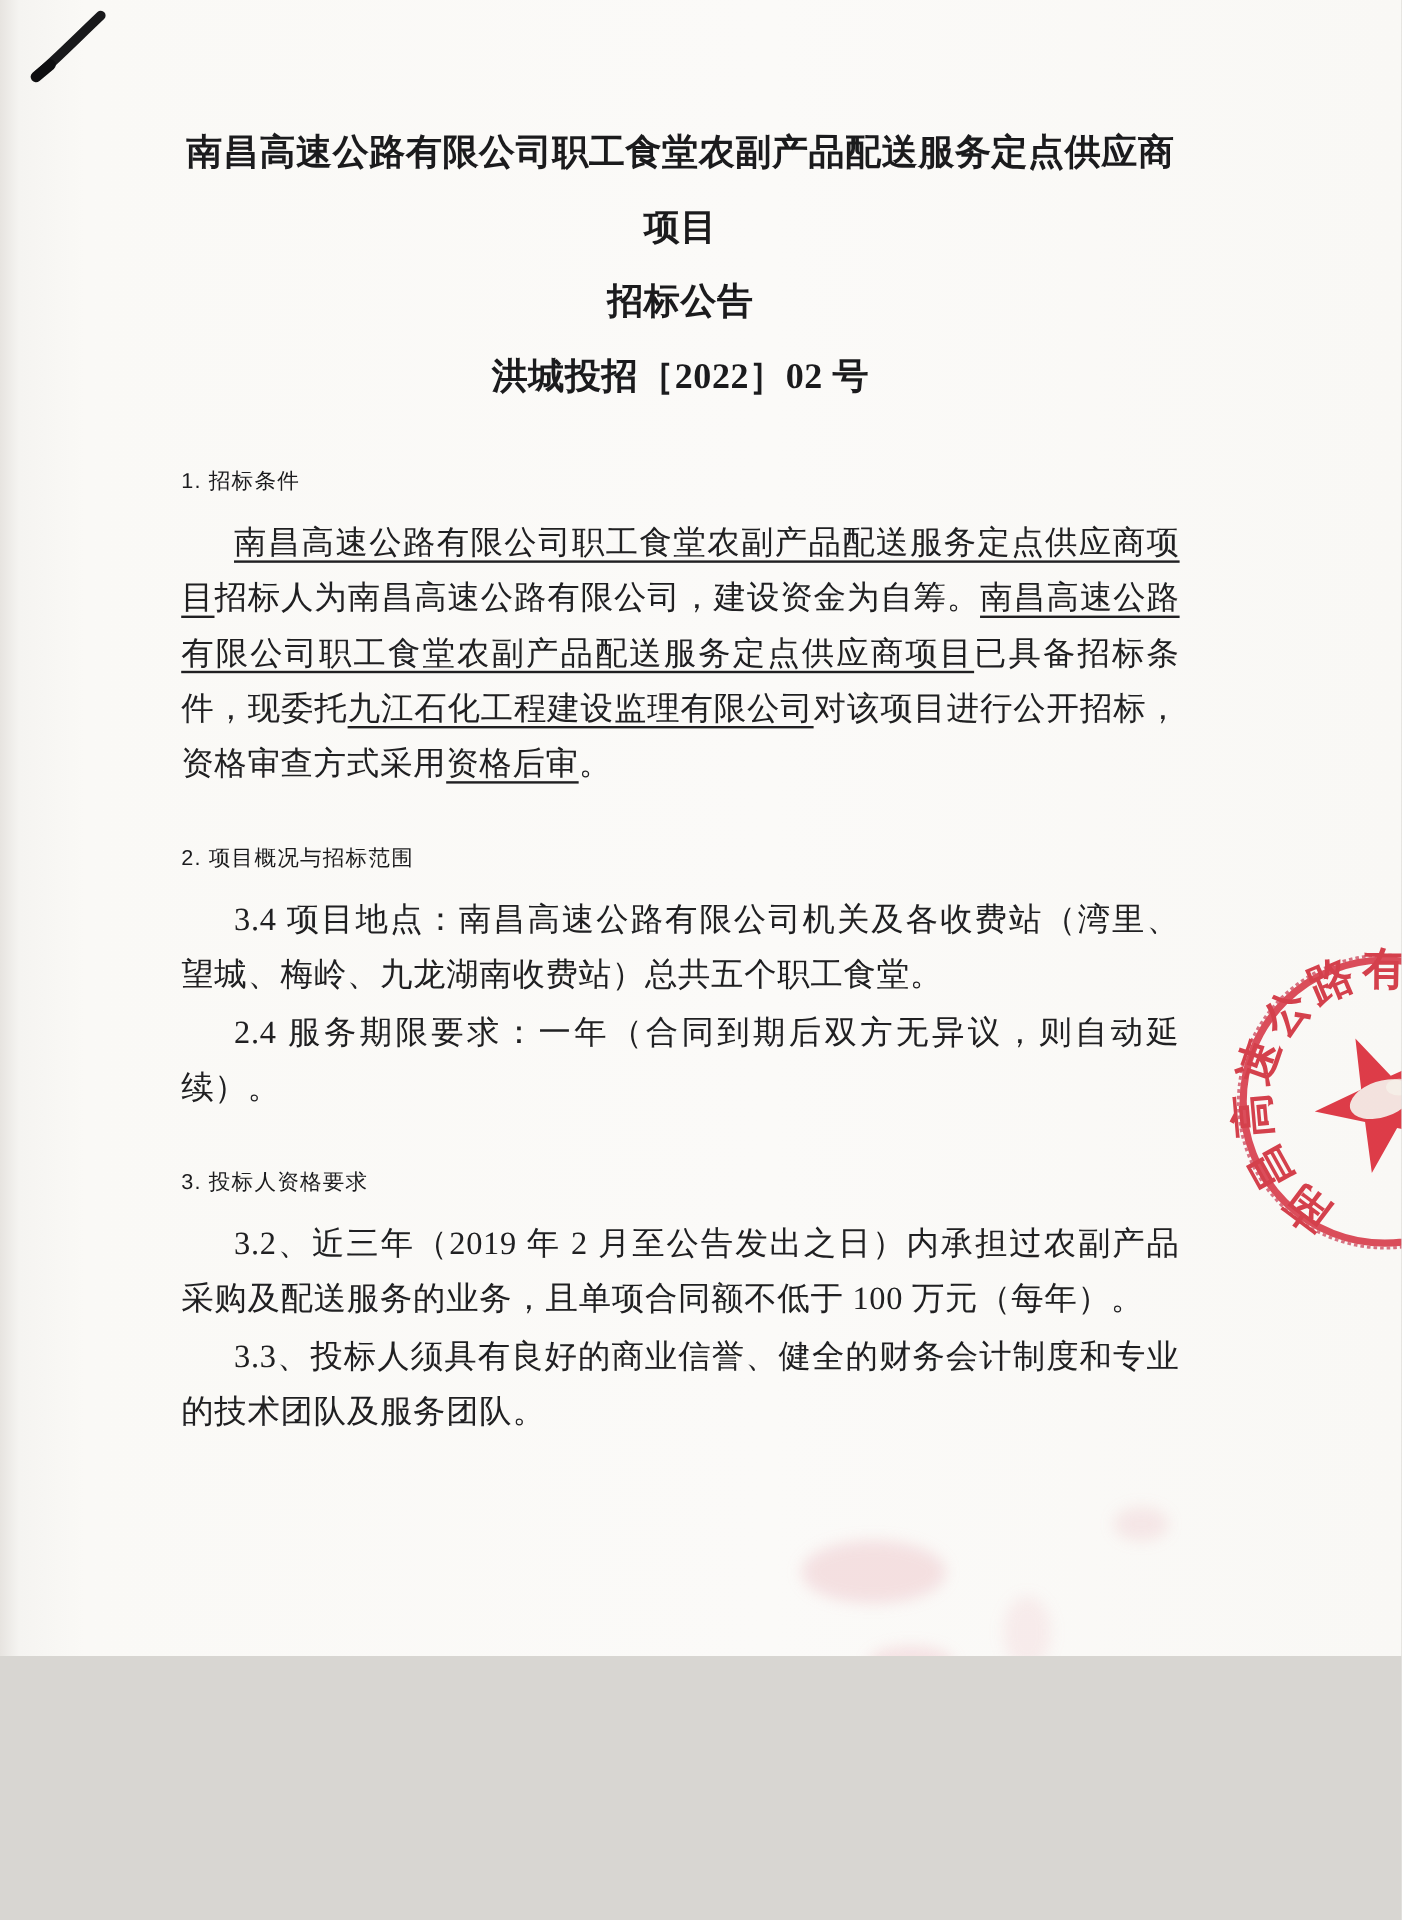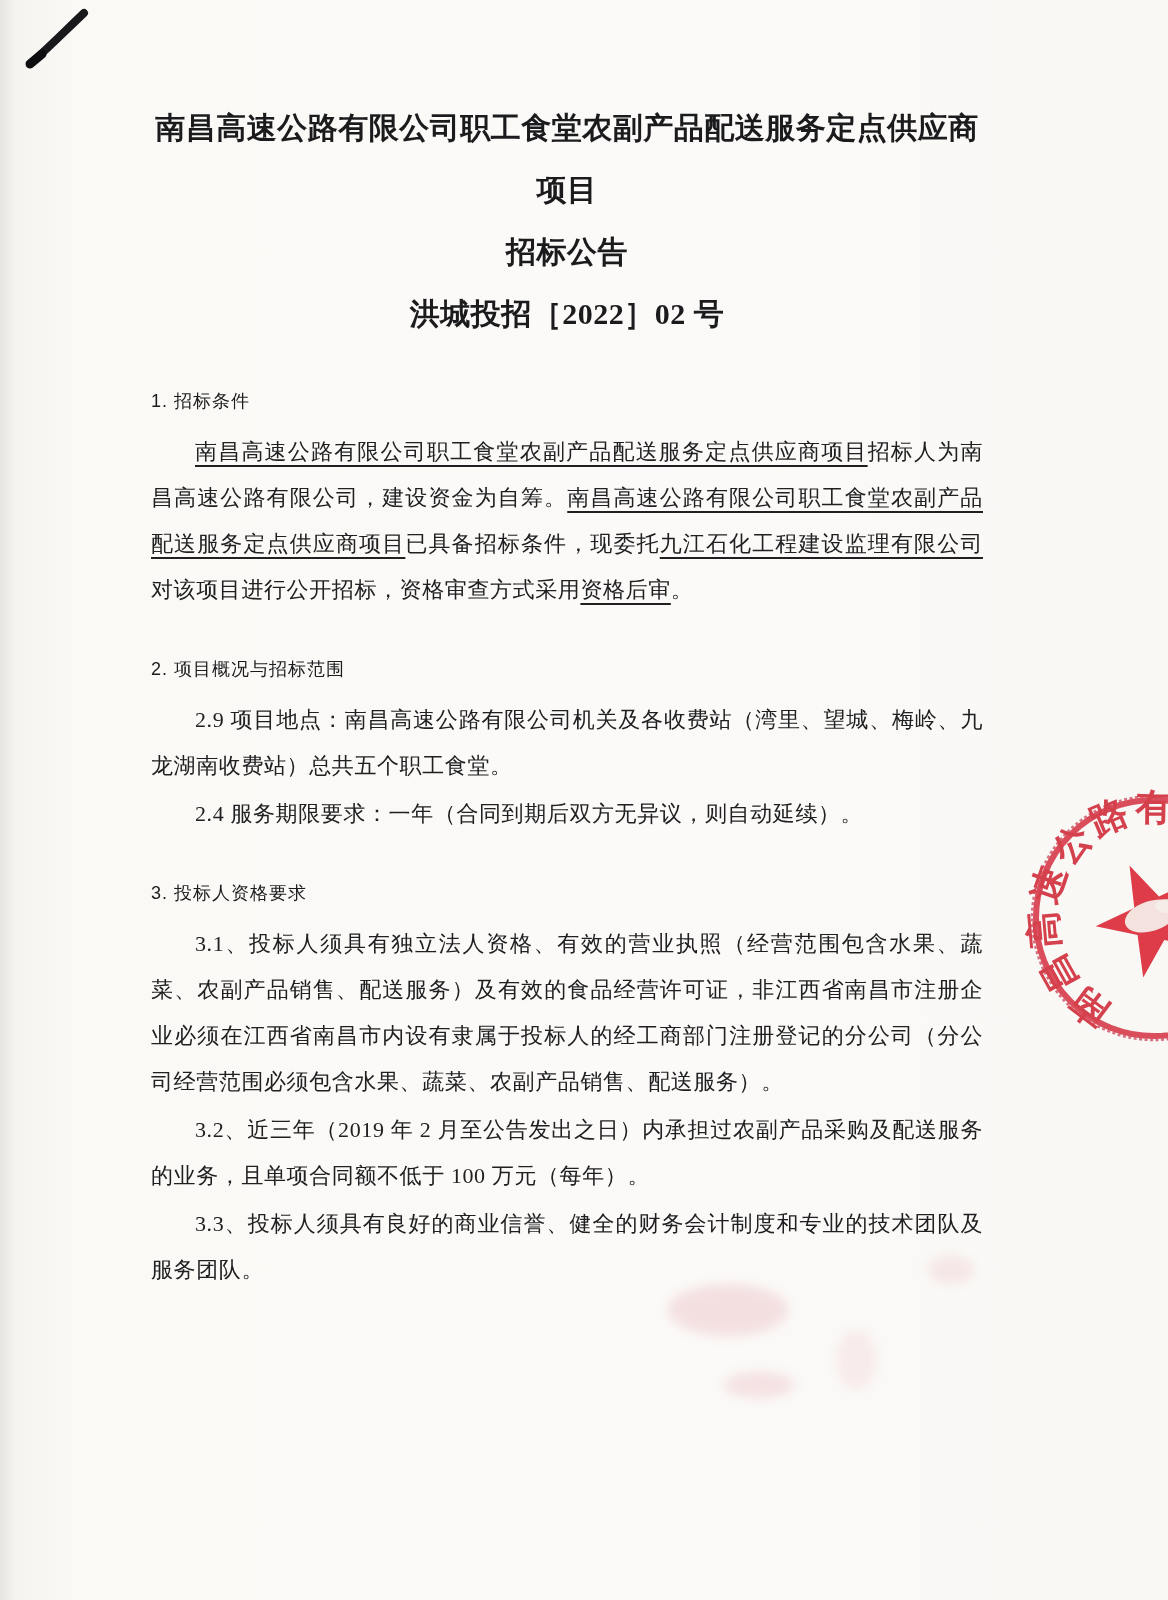--- a/index.html
+++ b/index.html
@@ -1,18 +1,18 @@
 <!DOCTYPE html>
 <html><head>
 <meta charset="utf-8">
 <style>
   html,body{margin:0;padding:0;background:#d8d6d2;}
   .page{
     position:relative;
-    width:1168px;height:1600px;
+    width:1168px;height:1380px;
     margin:0 auto;
     overflow:hidden;
     color:#202022;
     background:
       linear-gradient(90deg,#e7e4e0 0px,#f5f4f1 16px,#faf9f6 70px,#fbfaf8 55%,#f9f8f5 100%);
     font-family:"Liberation Serif","DejaVu Serif",serif;
   }
   .content{
     position:absolute;
     left:151px;top:0;
@@ -32,21 +32,21 @@
     margin:38px 0 10px 0;
     font-size:18px;
     line-height:36px;
     font-weight:normal;
     font-family:"Liberation Sans","DejaVu Sans",sans-serif;
     color:#1b1b1d;
     letter-spacing:1px;
   }
   p.para{
     margin:0;
-    font-size:22px;
+    font-size:27px;
     line-height:46px;
     text-align:justify;
     text-indent:44px;
     letter-spacing:0.6px;
   }
   p.para + p.para{margin-top:2px;}
   span.u{
     text-decoration:underline;
     text-decoration-thickness:1.5px;
     text-underline-offset:6px;
@@ -100,32 +100,31 @@
     <h2 class="sec-heading">1. 招标条件</h2>
     <div>
   <p class="para"><span class="u">南昌高速公路有限公司职工食堂农副产品配送服务定点供应商项目</span><span>招标人为南昌高速公路有限公司，建设资金为自筹。</span><span class="u">南昌高速公路有限公司职工食堂农副产品配送服务定点供应商项目</span><span>已具备招标条件，现委托</span><span class="u">九江石化工程建设监理有限公司</span><span>对该项目进行公开招标，资格审查方式采用</span><span class="u">资格后审</span><span>。</span></p>
 </div>
   </section>
 
   <section>
     <h2 class="sec-heading">2. 项目概况与招标范围</h2>
     <div>
 
-  <p class="para"><span>2.9 项目地点：南昌高速公路有限公司机关及各收费站（湾里、望城、梅岭、九龙湖南收费站）总共五个职工食堂。</span></p>
+  <p class="para"><span>3.4 项目地点：南昌高速公路有限公司机关及各收费站（湾里、望城、梅岭、九龙湖南收费站）总共五个职工食堂。</span></p>
 
 
   <p class="para"><span>2.4 服务期限要求：一年（合同到期后双方无异议，则自动延续）。</span></p>
 
 </div>
   </section>
 
   <section>
     <h2 class="sec-heading">3. 投标人资格要求</h2>
     <div>
-  <p class="para"><span>3.1、投标人须具有独立法人资格、有效的营业执照（经营范围包含水果、蔬菜、农副产品销售、配送服务）及有效的食品经营许可证，非江西省南昌市注册企业必须在江西省南昌市内设有隶属于投标人的经工商部门注册登记的分公司（分公司经营范围必须包含水果、蔬菜、农副产品销售、配送服务）。</span></p>
 
   <p class="para"><span>3.2、近三年（2019 年 2 月至公告发出之日）内承担过农副产品采购及配送服务的业务，且单项合同额不低于 100 万元（每年）。</span></p>
 
   <p class="para"><span>3.3、投标人须具有良好的商业信誉、健全的财务会计制度和专业的技术团队及服务团队。</span></p>
 </div>
   </section>
 </div>
   </div>
 
   <div class="seal">

